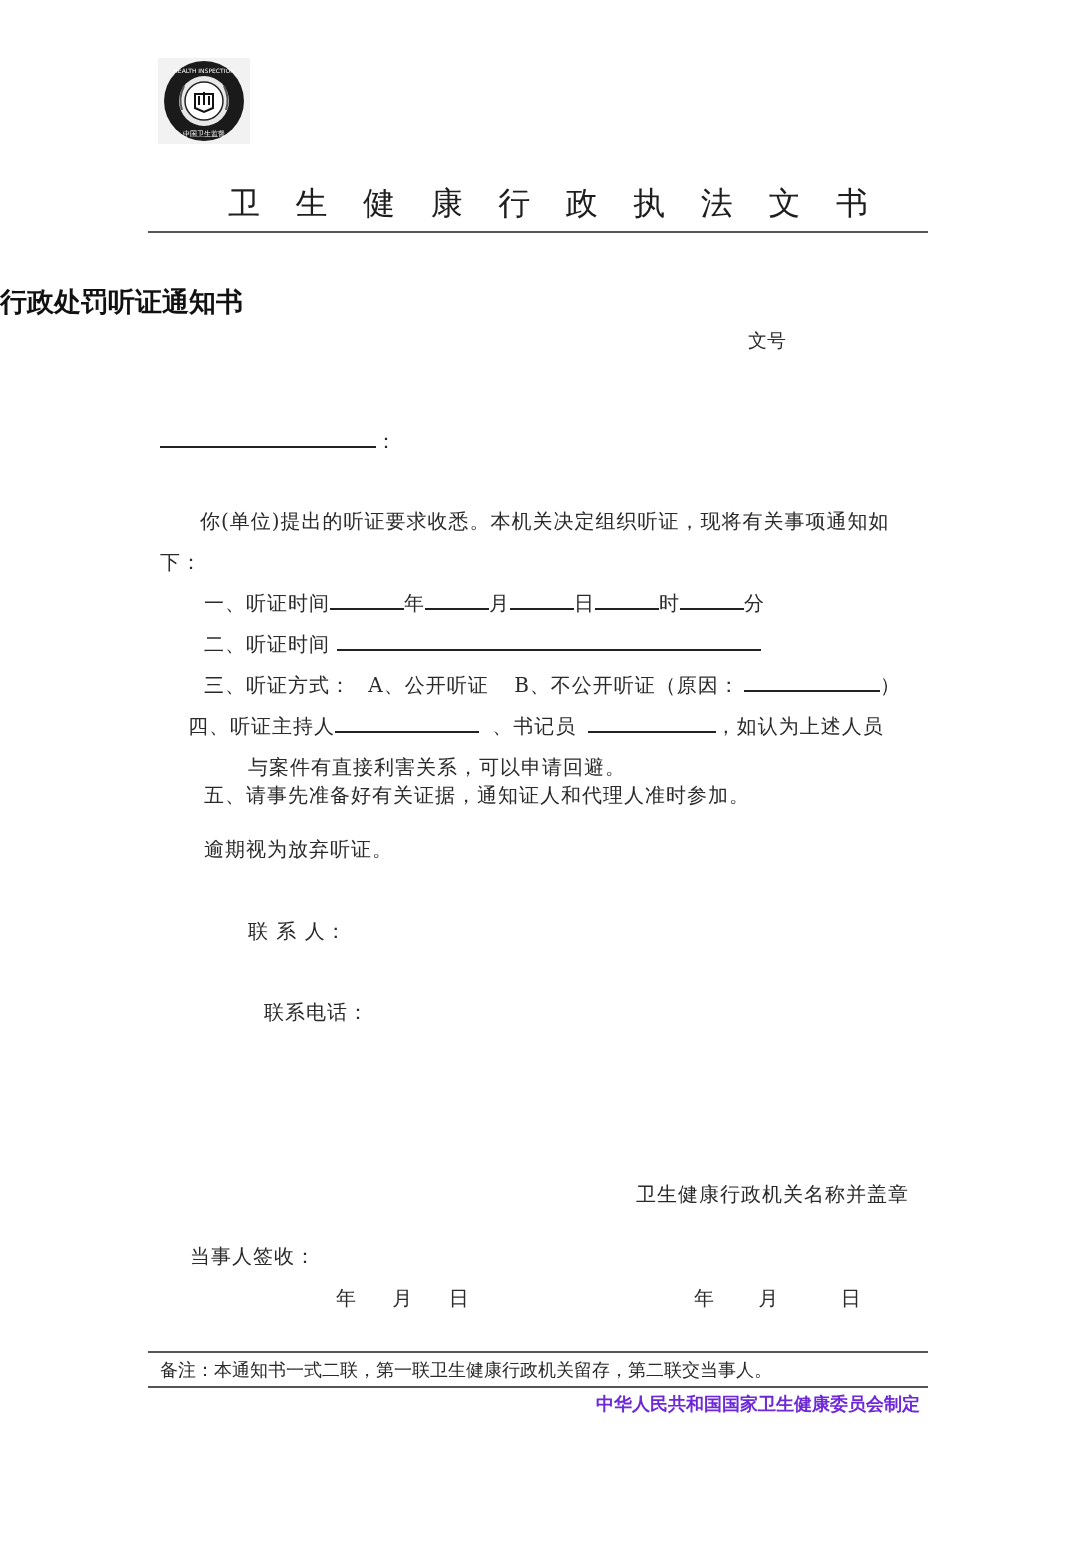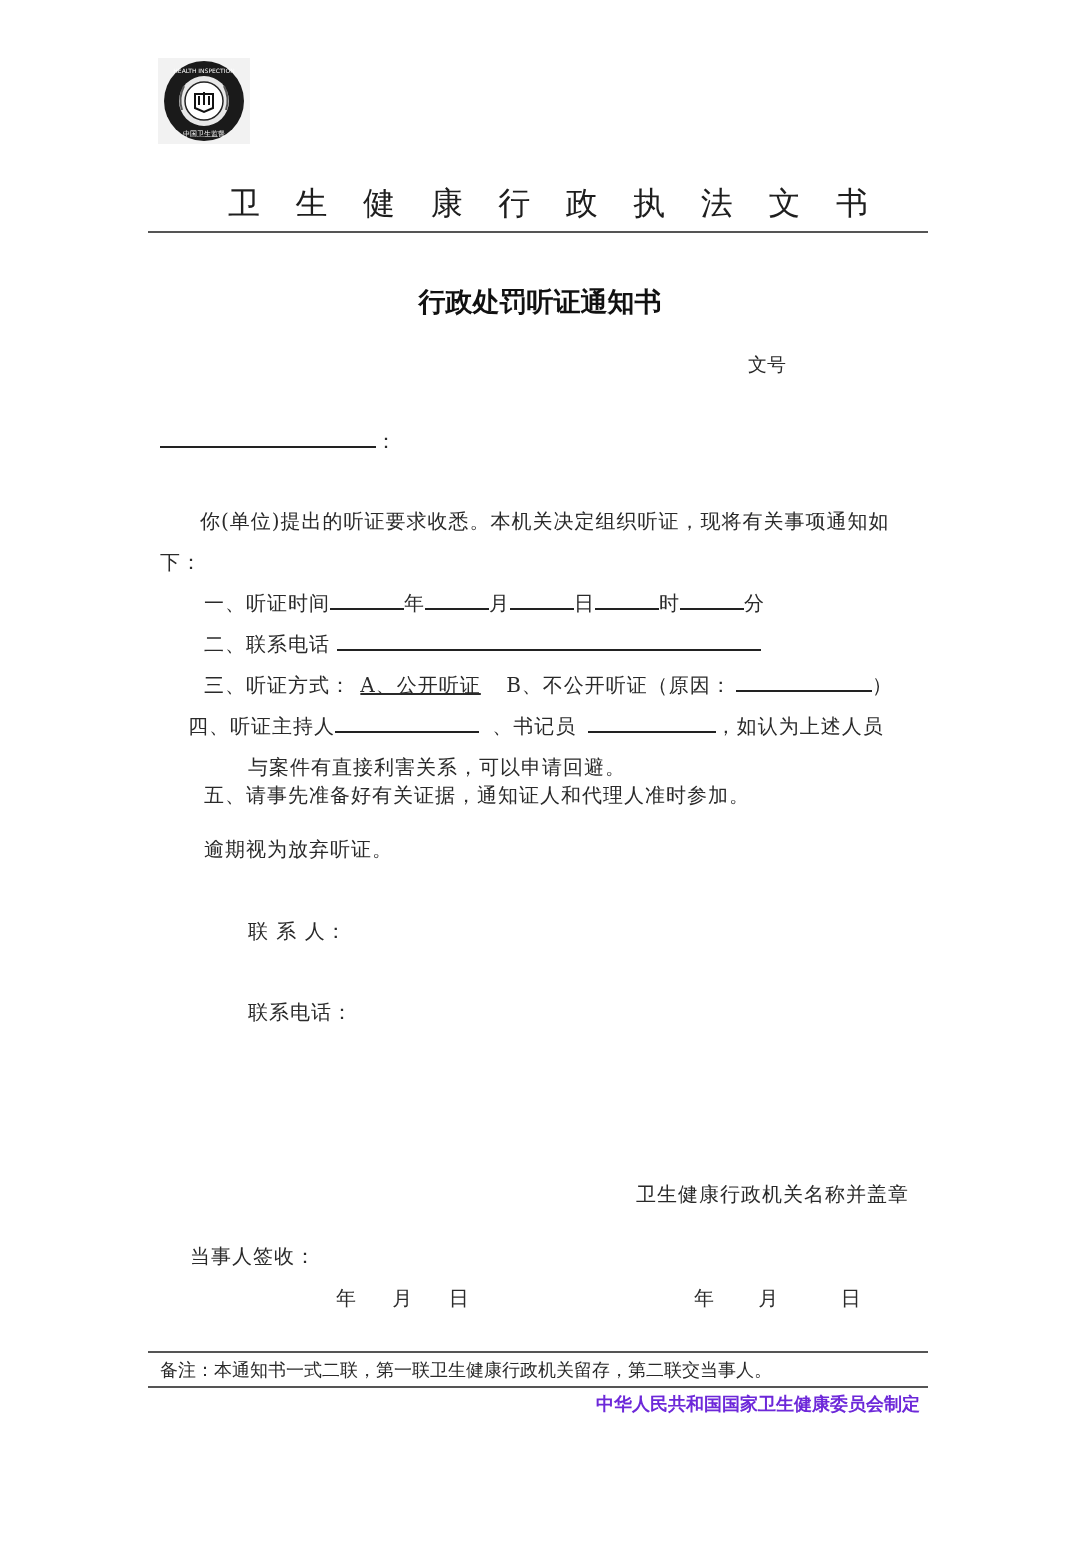--- a/index.html
+++ b/index.html
@@ -2,23 +2,23 @@
 <html><head>
   <meta charset="utf-8">
   <style>
     html, body { margin: 0; padding: 0; background: #ffffff; }
     body { width: 1080px; height: 1563px; position: relative; overflow: hidden;
       font-family: "DejaVu Serif", "Liberation Serif", serif; color: #2a2a2a; }
     .abs { position: absolute; white-space: nowrap; }
     .logo { left: 158px; top: 58px; width: 92px; height: 86px; }
     .hdr-title { top: 182px; left: 228px; width: 640px; font-size: 32px; display: flex; justify-content: space-between; color: #1e1e1e; font-weight: normal; }
     .hr { position: absolute; height: 2px; background: #555; }
-    .doc-title { top: 284px; left: 0; width: 1080px; text-align: center; font-size: 27px; font-weight: bold;
+    .doc-title { top: 284px; left: 0; width: 1080px; font-size: 27px; font-weight: bold;
       font-family: "DejaVu Sans", "Liberation Sans", sans-serif; color: #111; }
-    .docno { top: 352px; left: 748px; font-size: 19px; }
+    .docno { top: 328px; left: 748px; font-size: 19px; }
     .blank { display: inline-block; border-bottom: 2px solid #222; height: 1px; vertical-align: baseline; }
     .addressee { top: 428px; left: 160px; font-size: 20px; }
     .body-text { font-size: 20px; letter-spacing: 1px; }
     .small { font-size: 18px; }
     .foot-org { top: 1392px; right: 160px; font-size: 18px; font-weight: bold;
       font-family: "DejaVu Sans", "Liberation Sans", sans-serif; color: #6d28d9; }
   </style>
 </head>
 <body>
 
@@ -59,42 +59,42 @@
 </div>
 
 <div class="abs body-text" style="top:508px; left:200px;">你(单位)提出的听证要求收悉。本机关决定组织听证，现将有关事项通知如</div>
 <div class="abs body-text" style="top:549px; left:160px;">下：</div>
 
 <div class="abs body-text" style="top:590px; left:204px;">
   <span>一、听证时间</span><span class="blank" style="width:74px;"></span><span>年</span><span class="blank" style="width:64px;"></span><span>月</span><span class="blank" style="width:64px;"></span><span>日</span><span class="blank" style="width:64px;"></span><span>时</span><span class="blank" style="width:64px;"></span><span>分</span>
 </div>
 
 <div class="abs body-text" style="top:631px; left:204px;">
-  <span>二、联系电话</span>
+  <span>二、听证时间</span>
   <span class="blank" style="width:424px;"></span>
 </div>
 
 <div class="abs body-text" style="top:672px; left:204px;">
   <span>三、听证方式：</span>
-  <span style="margin-left:2px;text-decoration:underline;">A、公开听证</span>
+  <span style="margin-left:10px;">A、公开听证</span>
   <span style="margin-left:18px;">B、不公开听证（原因：</span><span class="blank" style="width:136px; margin-left:4px;"></span><span>）</span>
 </div>
 
 <div class="abs body-text" style="top:713px; left:188px;">
   <span>四、听证主持人</span><span class="blank" style="width:144px;"></span>
   <span style="margin-left:6px;">、书记员</span>
   <span class="blank" style="width:128px; margin-left:4px;"></span><span>，如认为上述人员</span>
 </div>
 <div class="abs body-text" style="top:754px; left:248px;">与案件有直接利害关系，可以申请回避。</div>
 
 <div class="abs body-text" style="top:782px; left:204px;text-align:center;">五、请事先准备好有关证据，通知证人和代理人准时参加。</div>
 <div class="abs body-text" style="top:836px; left:204px;">逾期视为放弃听证。</div>
 
 <div class="abs body-text" style="top:918px; left:248px;">联 系 人：</div>
-<div class="abs body-text" style="top:999px; left:248px;">联系电话：</div>
+<div class="abs body-text" style="top:999px; left:264px;">联系电话：</div>
 
 <div class="abs body-text" style="top:1243px; left:182px;margin-left:8px;">当事人签收：</div>
 <div class="abs body-text" style="top:1181px; left:636px;text-align:right;">卫生健康行政机关名称并盖章</div>
 
 <div class="abs body-text" style="top:1285px; left:336px;">
   <span>年</span>
   <span style="margin-left:28px;">月</span>
   <span style="margin-left:28px;">日</span>
 </div>
 <div class="abs body-text" style="top:1285px; left:694px;">

